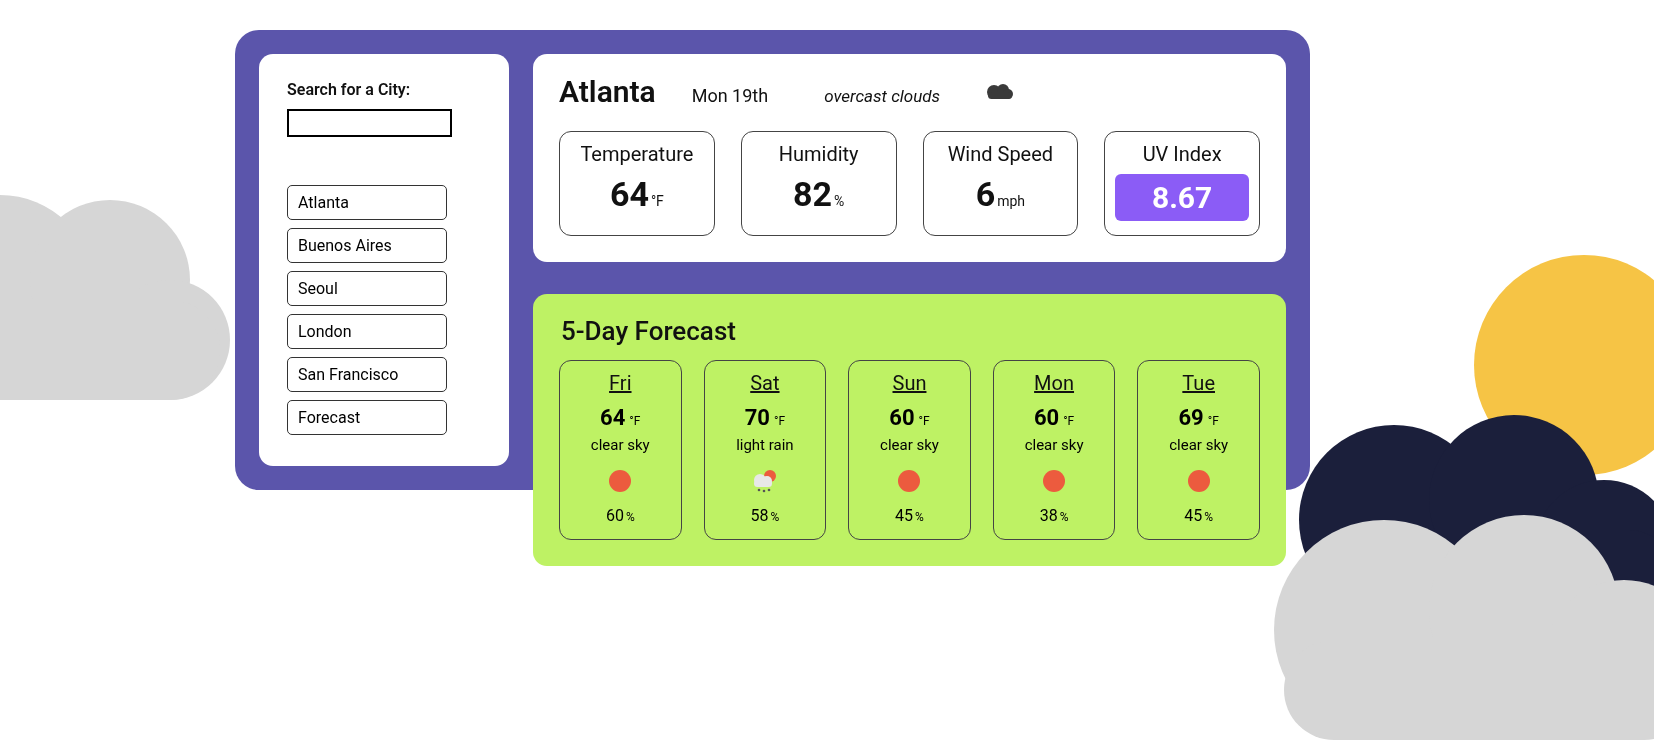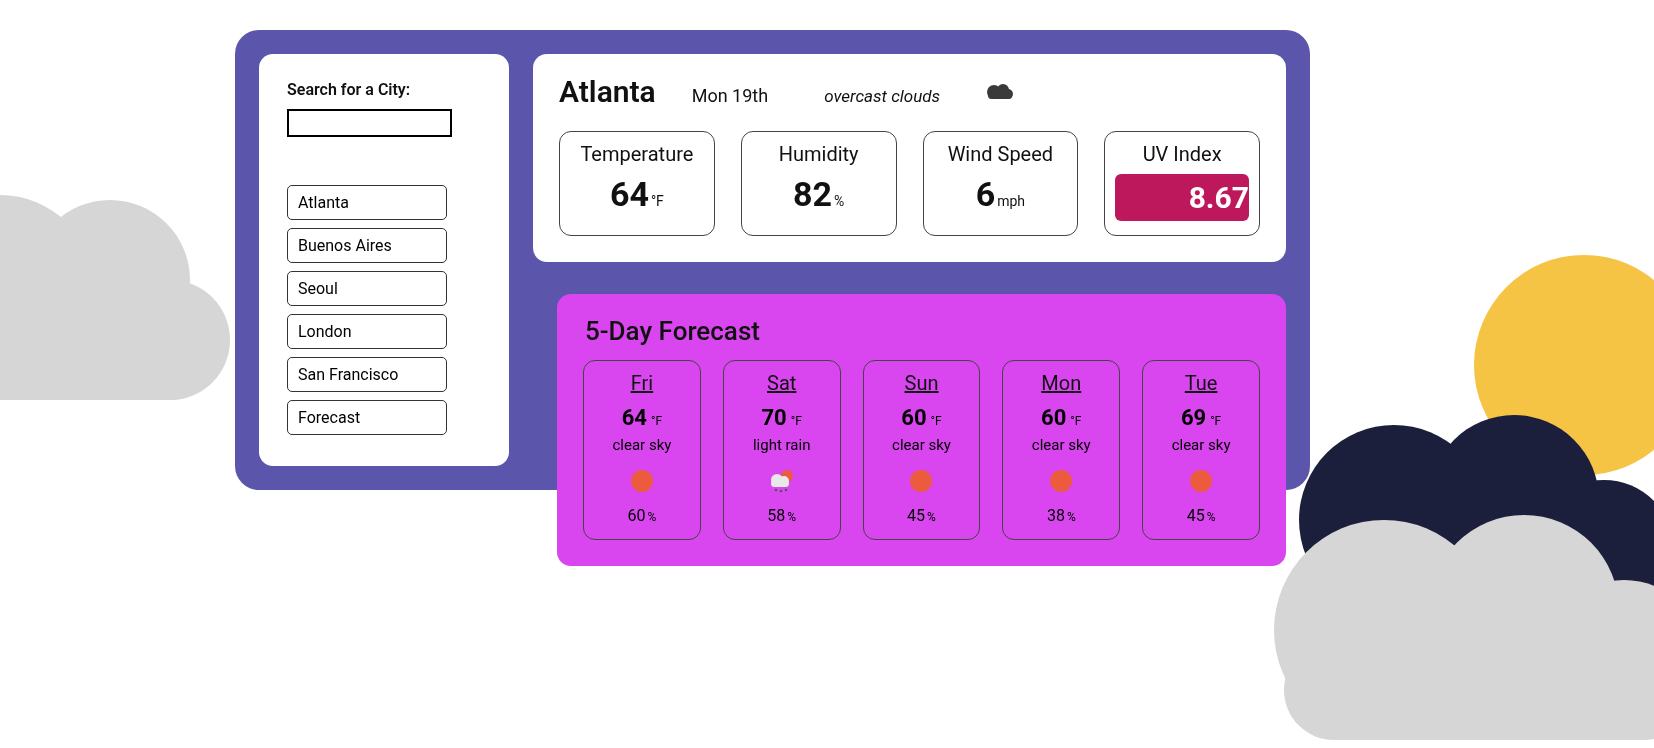--- a/index.html
+++ b/index.html
@@ -167,36 +167,34 @@
     display: inline-flex;
     align-items: baseline;
     justify-content: center;
     gap: 2px;
   }
   .metric-unit {
     font-size: 14px;
     font-weight: 400;
   }
   .uv-value-box {
-    background: #be185d;
+    background: #8b5cf6;
     color: #fff;
     border-radius: 6px;
     padding: 6px 0;
     font-size: 30px;
     font-weight: 700;
     margin: 0 2px;
-    text-align: right;
   }
 
   
   .forecast-card {
-    background: #d946ef;
+    background: #bef264;
     border-radius: 14px;
     padding: 22px 26px 26px 26px;
-    margin-left: 24px;
   }
   .forecast-title {
     font-size: 26px;
     font-weight: 500;
     color: #111;
     margin-bottom: 14px;
     margin-left: 2px;
   }
   .forecast-row {
     display: flex;

